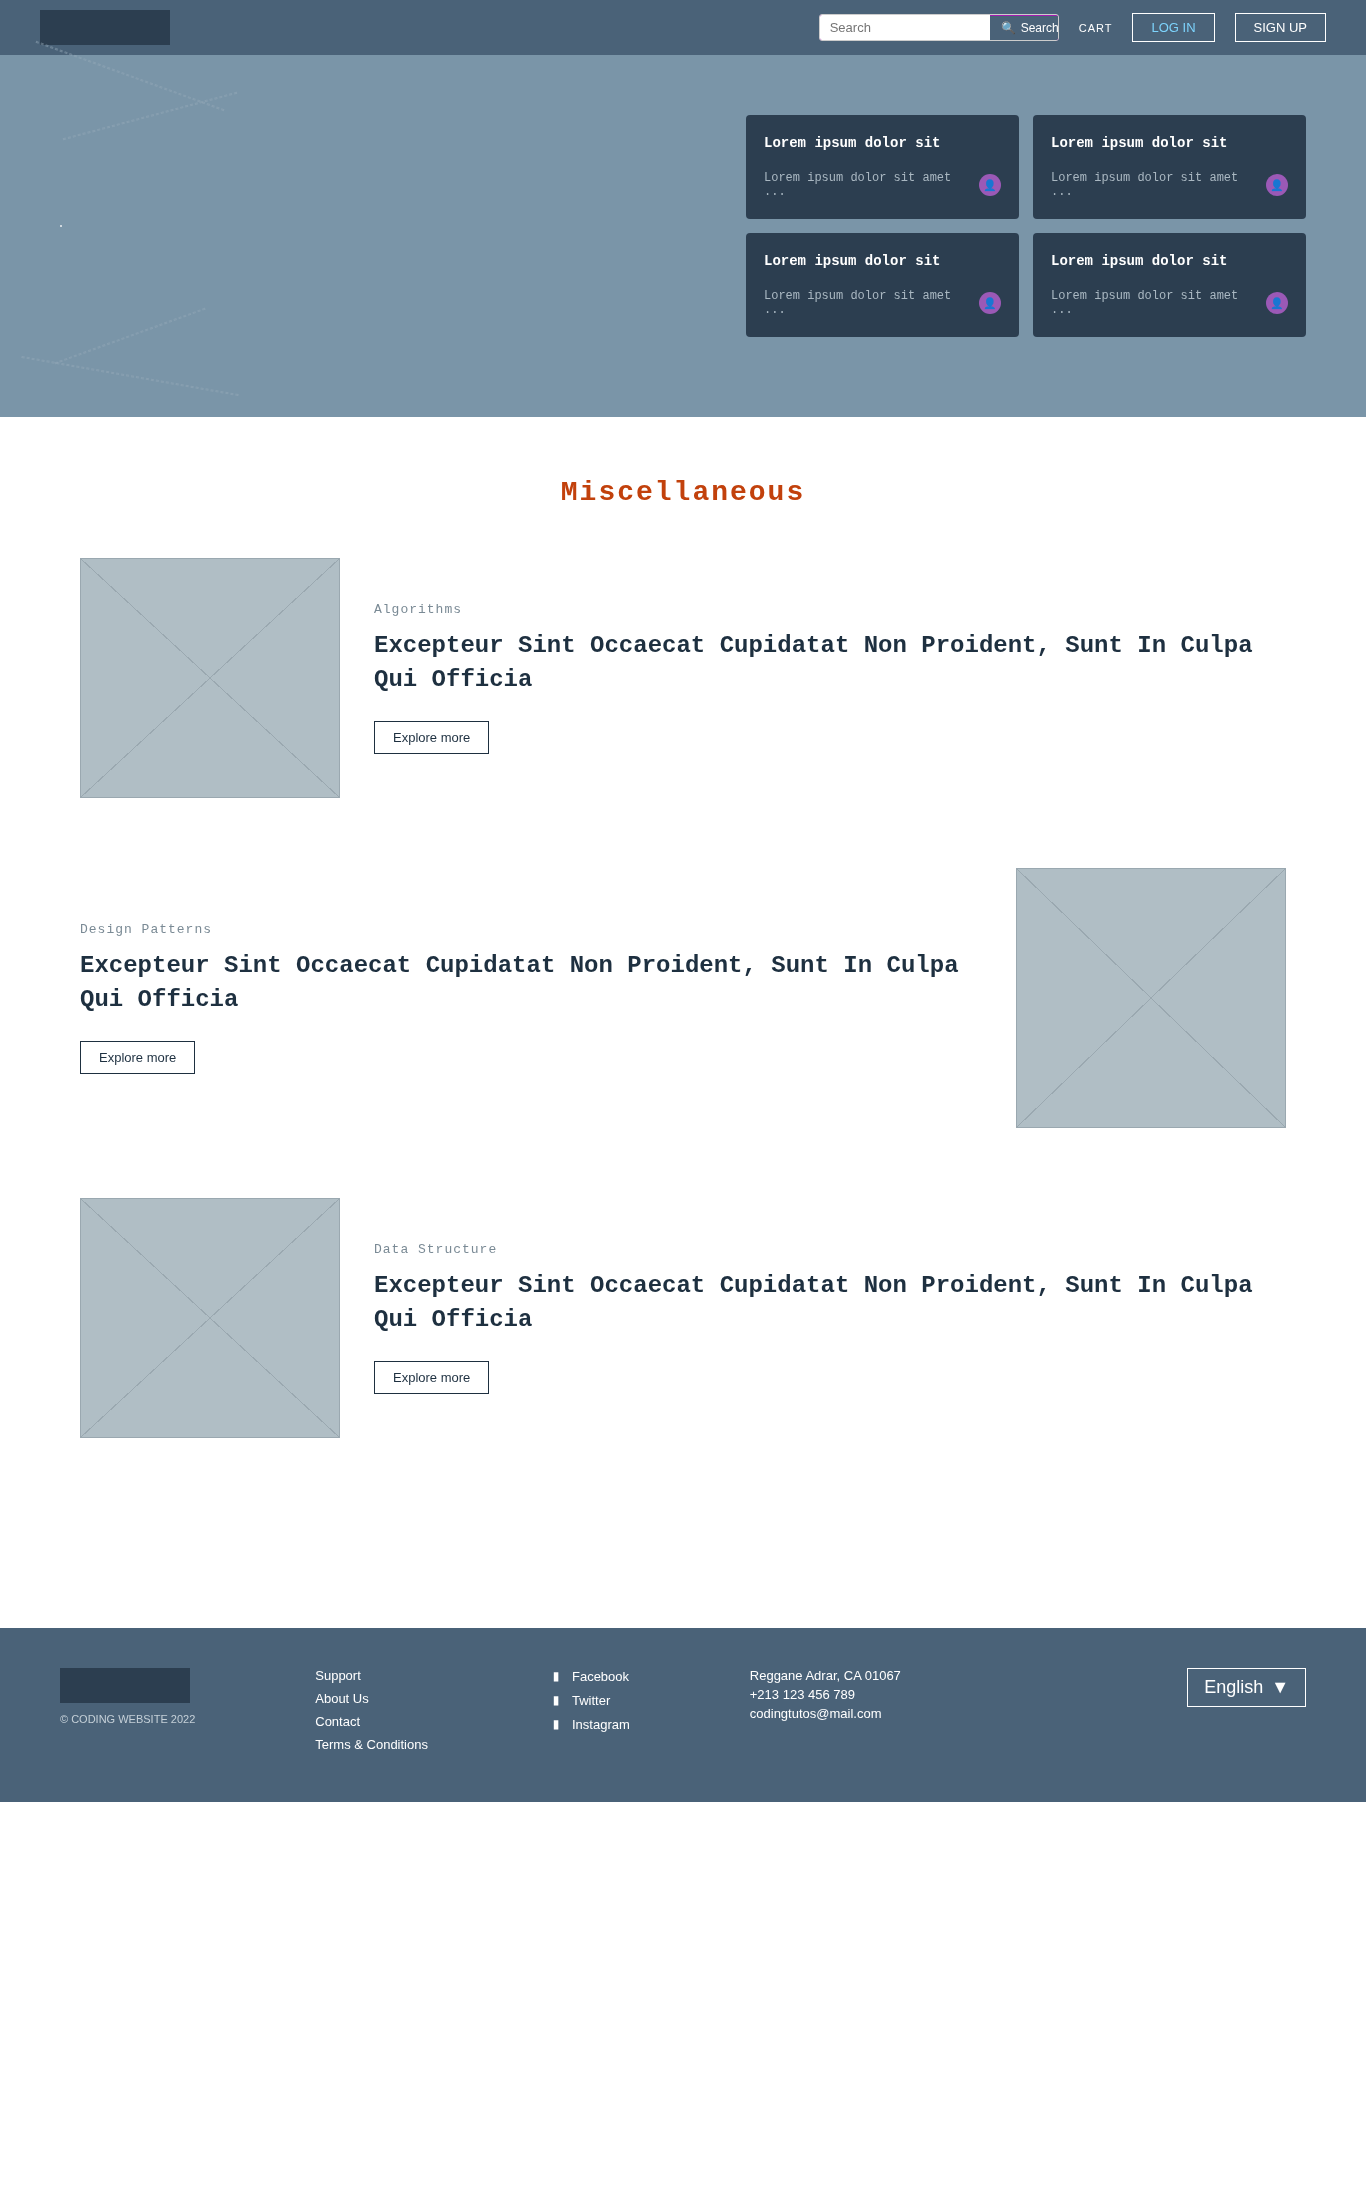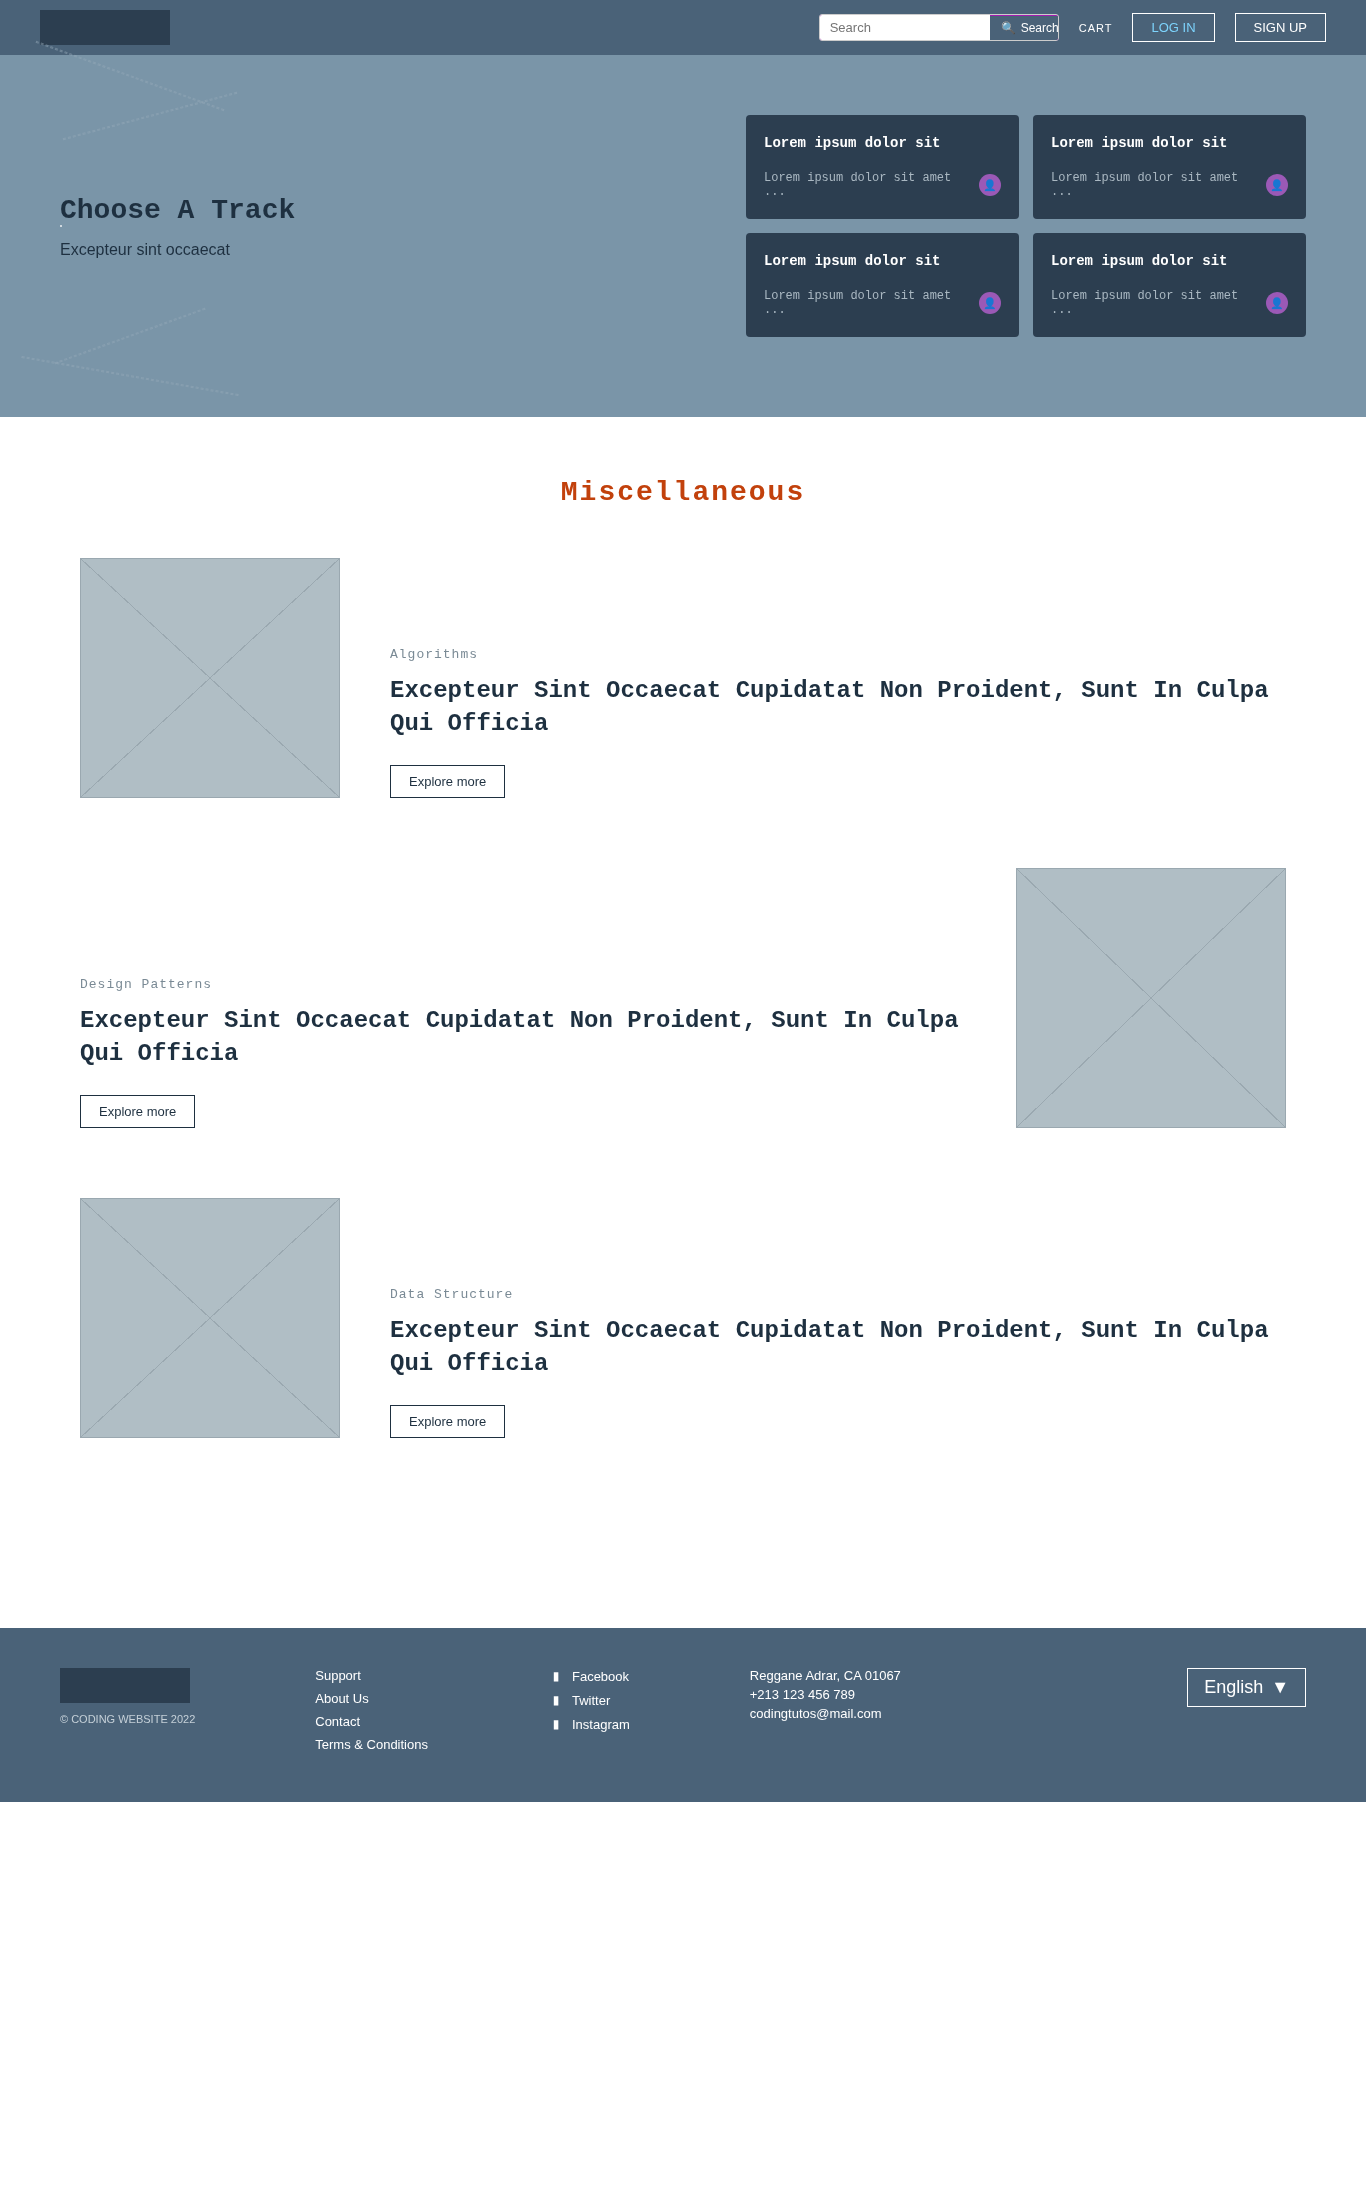--- a/index.html
+++ b/index.html
@@ -162,22 +162,22 @@
       font-weight: bold;
       color: #c2410c;
       margin-bottom: 50px;
       letter-spacing: 2px;
       font-family: 'Courier New', monospace;
     }
 
     
     .article-row {
       display: flex;
-      align-items: flex-end;
-      gap: 50px;
+      align-items: center;
+      gap: 34px;
       margin-bottom: 70px;
     }
     .article-row.reverse {
       flex-direction: row-reverse;
     }
     .article-image {
       width: 260px;
       height: 240px;
       background: #b0bec5;
       flex-shrink: 0;
@@ -322,24 +322,20 @@
   </div>
 </nav>
 
 <section class="hero">
 
   <div class="deco-line" style="top:20px;left:30px;width:200px;height:0;transform:rotate(20deg);"></div>
   <div class="deco-line" style="top:60px;left:60px;width:180px;height:0;transform:rotate(-15deg);"></div>
   <div class="deco-line" style="bottom:40px;left:20px;width:220px;height:0;transform:rotate(10deg);"></div>
   <div class="deco-line" style="bottom:80px;left:50px;width:160px;height:0;transform:rotate(-20deg);"></div>
 
-  <div class="hero-text">
-    <h1 class="hero-title">Choose A Track</h1>
-    <p class="hero-subtitle">Excepteur sint occaecat</p>
-  </div>
 
   <div class="hero-cards">
     <div class="track-card">
       <div class="track-card-title">Lorem ipsum dolor sit</div>
       <div class="track-card-bottom">
         <span class="track-card-desc">Lorem ipsum dolor sit amet ...</span>
         <div class="user-icon">👤</div>
       </div>
     </div>
     <div class="track-card">

